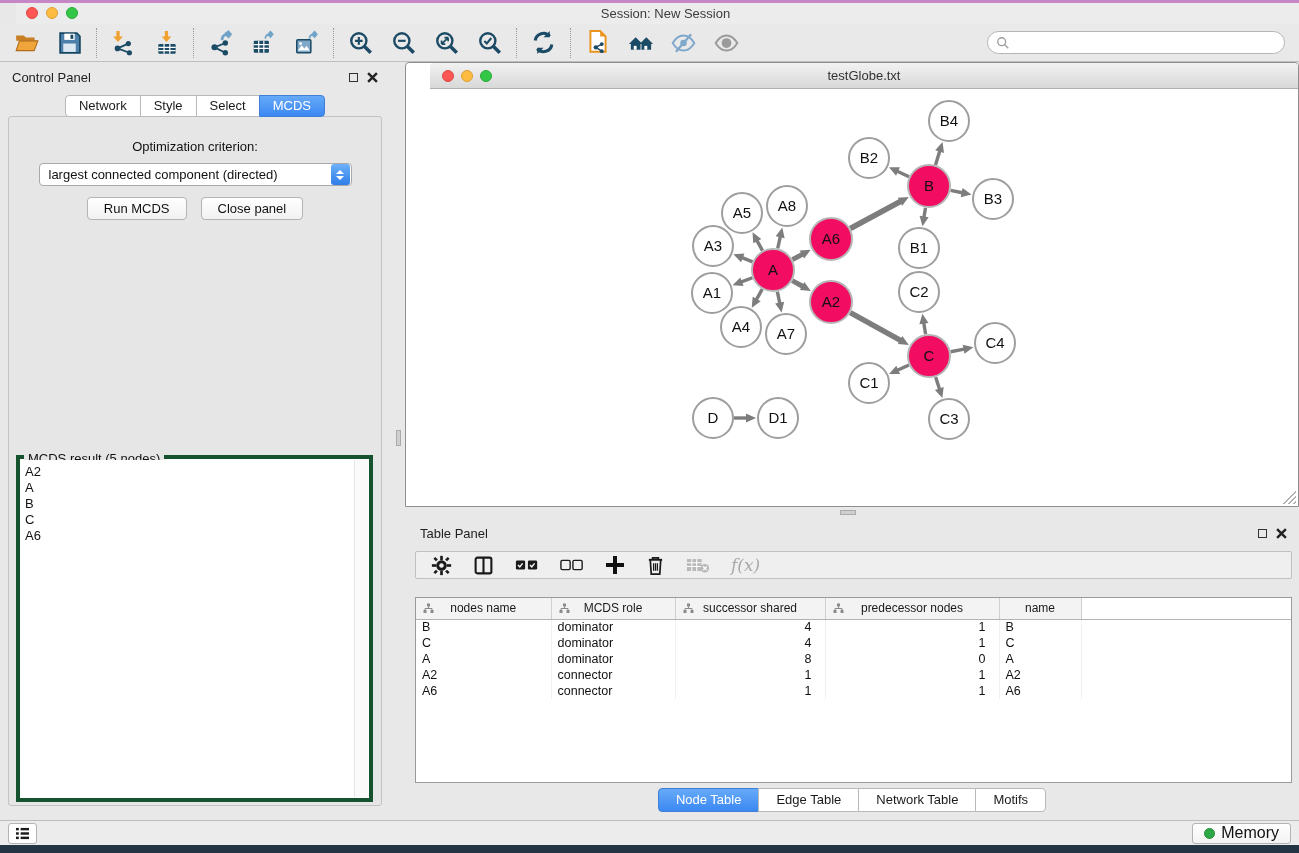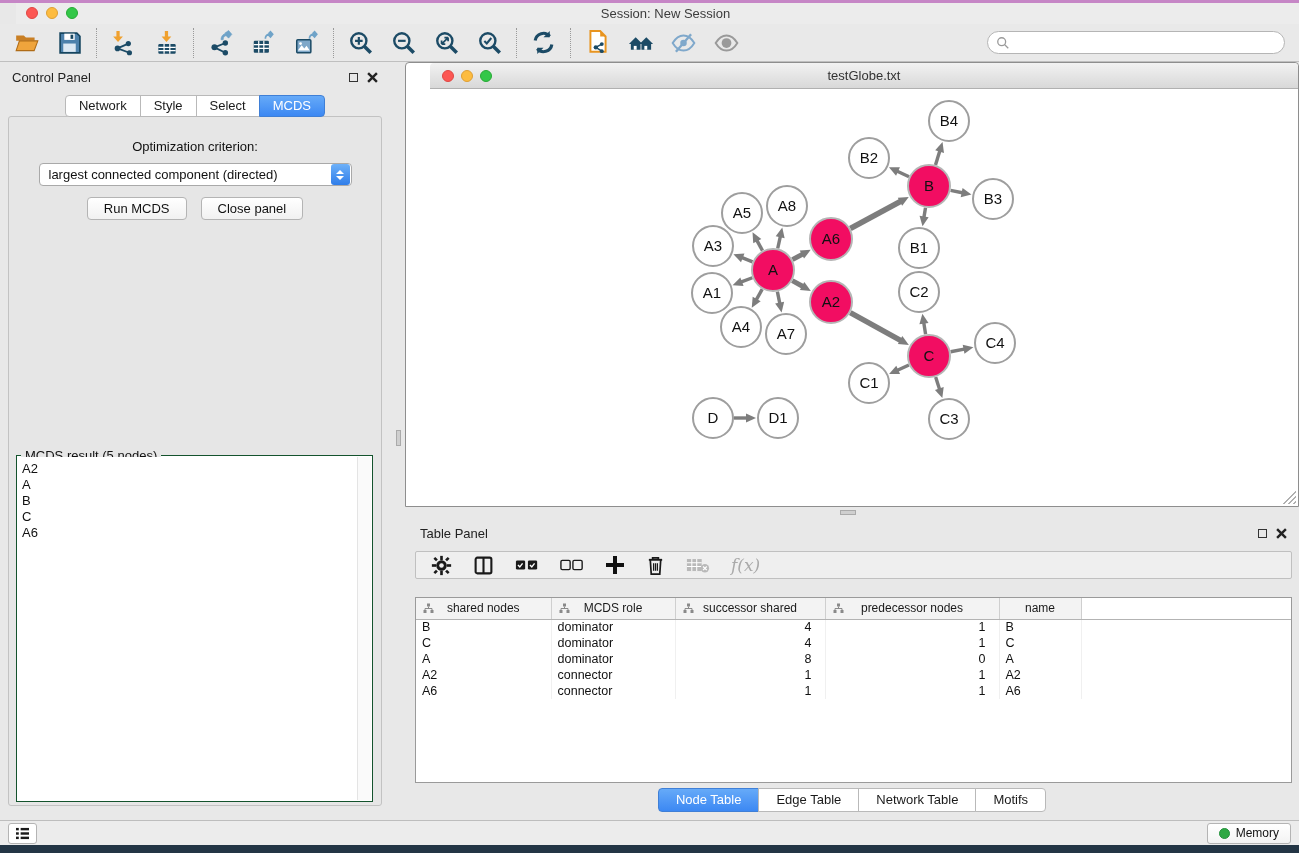--- a/index.html
+++ b/index.html
@@ -47,21 +47,21 @@
   .combo-text { flex:1; font-size:13px; padding-left:9px; color:#111; white-space:nowrap; overflow:hidden;}
   .combo-step { width:19px; height:21px; border-radius:3px; margin-right:1px;
                 background:linear-gradient(#6db1f9,#2f7de9); display:flex; flex-direction:column;
                 align-items:center; justify-content:center; gap:2px;}
   .tri-up { width:0;height:0;border-left:4px solid transparent;border-right:4px solid transparent;border-bottom:4px solid #fff;}
   .tri-dn { width:0;height:0;border-left:4px solid transparent;border-right:4px solid transparent;border-top:4px solid #fff;}
   .cp-buttons { display:flex; justify-content:center; gap:14px; margin-top:11px; }
   .mac-btn { background:linear-gradient(#ffffff,#f1f1f1); border:1px solid #b4b4b4; border-radius:4px;
              font-size:13px; color:#111; padding:3px 16px; cursor:pointer; font-family:"Liberation Sans",sans-serif;}
   .result-box { position:absolute; left:7px; right:8px; top:338px; bottom:3px;
-                border:1px solid #14532d; background:#fff;padding-left:45px; }
+                border:4px solid #14532d; background:#fff;padding-left:45px; }
   .result-legend { position:absolute; top:-8px; left:4px; background:#e6e6e6; padding:0 4px; font-size:13px; color:#111;}
   .result-list { position:absolute; inset:1px 15px 1px 1px; background:#fff; padding:4px 0 0 4px; }
   .result-item { font-size:13px; color:#111; line-height:16px; }
   .result-scroll { position:absolute; top:1px; bottom:1px; right:1px; width:14px; background:#fafafa; border-left:1px solid #e4e4e4;}
 
   
   .net-window { position:absolute; left:405px; top:62px; width:894px; height:445px;
                 border:1px solid #8e8e8e; border-radius:4px 4px 0 0; background:#fff;padding-left:24px; }
   .net-titlebar { height:26px; background:linear-gradient(#f2f2f2,#d8d8d8); border-bottom:1px solid #b0b0b0;
                   border-radius:4px 4px 0 0; position:relative; display:flex; align-items:center; }
@@ -96,21 +96,21 @@
   .node-table td.filler { border-right:none; }
   .tp-tabs { position:absolute; left:0; right:0; bottom:8px; display:flex; justify-content:center; }
   .tp-tabs .seg { padding:3px 17px; }
 
   
   .statusbar { position:absolute; left:0; bottom:8px; width:100%; height:25px; background:#ececec;
                border-top:1px solid #bdbdbd; display:flex; align-items:center; padding:0 8px; }
   .status-left-btn { width:29px; height:21px; background:#fff; border:1px solid #b4b4b4; border-radius:3px;
                      display:flex; align-items:center; justify-content:center; cursor:pointer;}
   .memory-btn { margin-left:auto; height:21px; background:linear-gradient(#ffffff,#f3f3f3); border:1px solid #b4b4b4;
-                border-radius:3px; display:flex; align-items:center; gap:6px; padding:0 11px; font-size:12px; color:#111; cursor:pointer;}
+                border-radius:3px; display:flex; align-items:center; gap:6px; padding:0 11px; font-size:16px; color:#111; cursor:pointer;}
   .mem-dot { width:11px; height:11px; border-radius:50%; background:#2ea844; border:1px solid #23903a;}
   .bottom-strip { position:absolute; left:0; bottom:0; width:100%; height:8px; background:#233545; }
 
   .icon-x { cursor:pointer; }
 </style>
 </head>
 <body>
 
 <div class="top-strip"></div>
 <div class="titlebar">
@@ -499,21 +499,21 @@
           <col style="width:82px">
           <col style="width:210px">
       </colgroup>
       <thead>
           <tr id="nt-head">
             <th><svg class="th-icon" width="11" height="11" viewBox="0 0 11 11">
                 <rect x="4" y="0.5" width="3" height="3" fill="#8a8a8a"></rect>
                 <rect x="0.5" y="7" width="3" height="3" fill="#8a8a8a"></rect>
                 <rect x="7.5" y="7" width="3" height="3" fill="#8a8a8a"></rect>
                 <path d="M5.5 3.5V5.5M2 7V5.5h7V7" stroke="#8a8a8a" fill="none"></path>
-              </svg><span>shared nodes</span></th>
+              </svg><span>nodes name</span></th>
             <th><svg class="th-icon" width="11" height="11" viewBox="0 0 11 11">
                 <rect x="4" y="0.5" width="3" height="3" fill="#8a8a8a"></rect>
                 <rect x="0.5" y="7" width="3" height="3" fill="#8a8a8a"></rect>
                 <rect x="7.5" y="7" width="3" height="3" fill="#8a8a8a"></rect>
                 <path d="M5.5 3.5V5.5M2 7V5.5h7V7" stroke="#8a8a8a" fill="none"></path>
               </svg><span>MCDS role</span></th>
             <th><svg class="th-icon" width="11" height="11" viewBox="0 0 11 11">
                 <rect x="4" y="0.5" width="3" height="3" fill="#8a8a8a"></rect>
                 <rect x="0.5" y="7" width="3" height="3" fill="#8a8a8a"></rect>
                 <rect x="7.5" y="7" width="3" height="3" fill="#8a8a8a"></rect>

